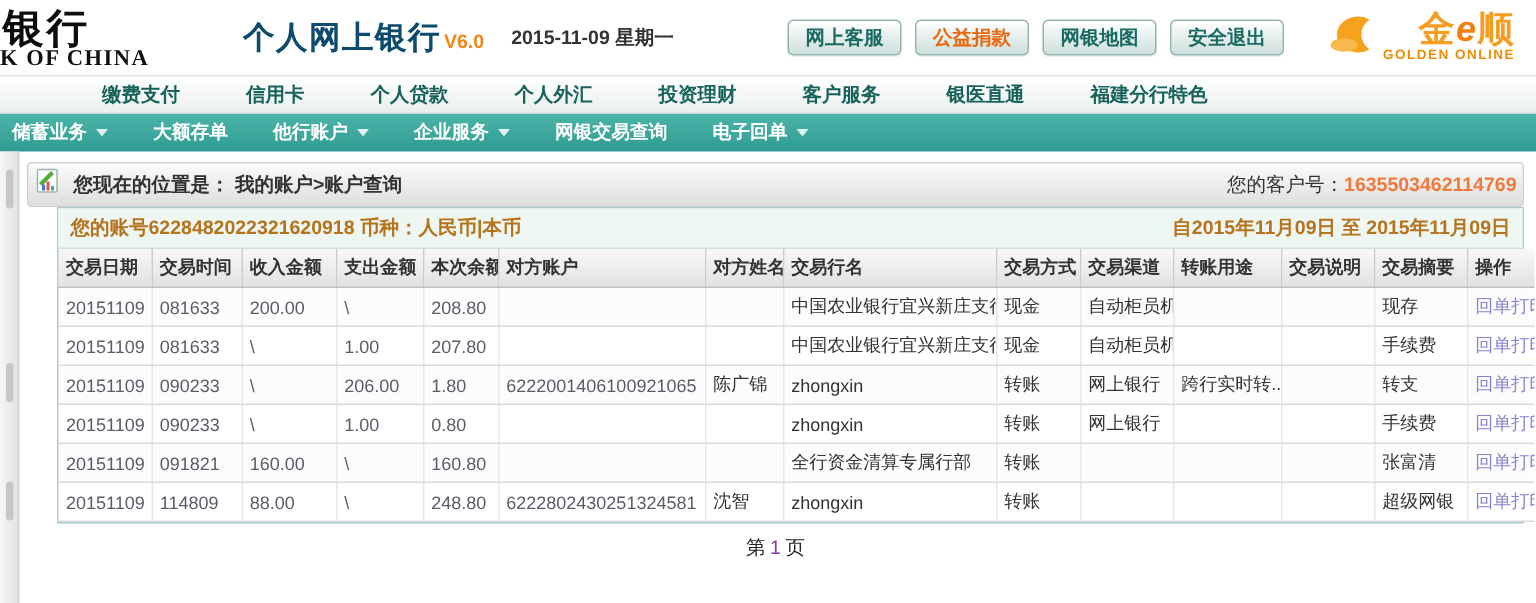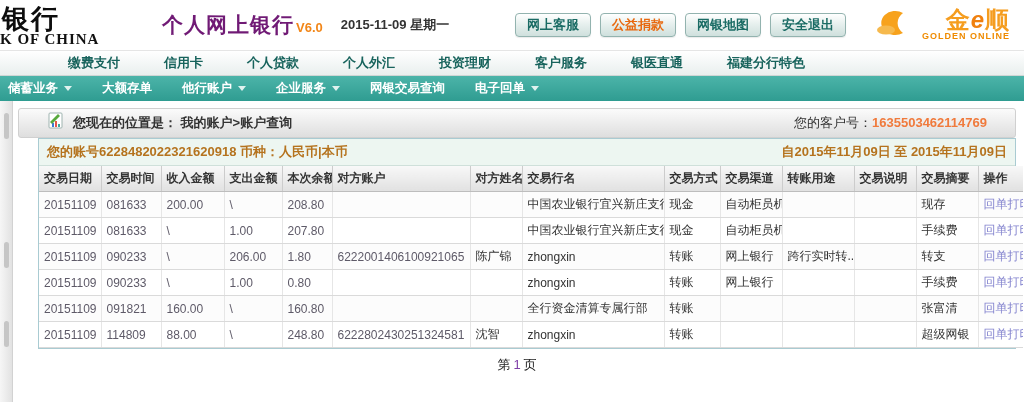--- a/index.html
+++ b/index.html
@@ -6,31 +6,31 @@
   html,body { width:1024px; height:402px; overflow:hidden; }
   body { font-family:"Liberation Sans","DejaVu Sans",sans-serif; background:#fff; position:relative; }
   .page { width:1024px; height:402px; position:relative; background:#fff; overflow:hidden; }
 
   
   .topbar { height:50px; display:flex; align-items:center; background:#fff; padding-right:6px; }
   .banklogo { width:158px; position:relative; height:50px; overflow:hidden; flex:0 0 auto;padding-left:36px; }
   .banklogo .cn { position:absolute; left:2px; top:1px; font-size:27px; font-weight:bold; color:#0d0d0d; letter-spacing:2px; font-family:"Liberation Serif","DejaVu Serif",serif; }
   .banklogo .en { position:absolute; left:0px; top:31px; font-size:15px; font-weight:bold; color:#111; font-family:"Liberation Serif","DejaVu Serif",serif; letter-spacing:1px; white-space:nowrap; }
   .product { display:flex; align-items:baseline; margin-left:4px; white-space:nowrap; }
-  .product .ptitle { color:#701a75; font-size:21px; font-weight:bold; letter-spacing:1px; }
+  .product .ptitle { color:#0c4a6e; font-size:21px; font-weight:bold; letter-spacing:1px; }
   .product .pver { color:#f28618; font-size:13px; font-weight:bold; margin-left:2px; }
   .topdate { margin-left:18px; font-size:13px; font-weight:bold; color:#333; white-space:nowrap; }
   .spacer { flex:1; }
   .quick { display:flex; gap:9px; align-items:center; }
   .hbtn { display:inline-block; padding:2px 11px; font-size:13px; font-weight:bold; color:#1a6b64;
           border:1px solid #93b3af; border-radius:4px; cursor:pointer; white-space:nowrap;
           background:linear-gradient(#ffffff,#e7f0ee 45%,#cfe0dd); box-shadow:0 1px 1px rgba(0,0,0,.08); }
   .hbtn.hl { color:#e8680e; }
   .brand { display:flex; align-items:center; margin-left:26px; margin-right:8px; }
-  .brand .btxt { display:flex; flex-direction:column; align-items:flex-end; margin-left:14px; }
+  .brand .btxt { display:flex; flex-direction:column; align-items:flex-end; margin-left:4px; }
   .brand .bcn { font-size:24px; font-weight:bold; color:#f59d1f; line-height:22px; letter-spacing:1px; }
   .brand .bcn .e { color:#f0800e; font-style:italic; }
   .brand .ben { font-size:9px; font-weight:bold; color:#ef8b00; letter-spacing:1px; }
 
   
   .nav1 { height:26px; display:flex; align-items:center; padding-left:46px;
           background:linear-gradient(#ffffff,#e9efee); border-top:1px solid #e5e5e5; border-bottom:1px solid #cfd6d5; }
   .nav1 .n1 { font-size:13px; font-weight:bold; color:#17635c; padding:0 22px; cursor:pointer; white-space:nowrap; }
   .nav2 { height:25px; display:flex; align-items:center; background:linear-gradient(#4cb4a9,#2f9c91); }
   .nav2 .n2 { font-size:12.5px; font-weight:bold; color:#fff; padding:0 15px; cursor:pointer; white-space:nowrap; display:flex; align-items:center; }
@@ -39,21 +39,21 @@
 
   
   .strip { position:absolute; left:0; top:101px; bottom:0; width:13px;
            background:linear-gradient(to right,#f6f6f6,#e2e2e2); border-right:1px solid #d2d2d2; }
   .strip .handle { position:absolute; left:4px; width:5px; height:26px; background:#c6c6c6; border-radius:3px; }
   .h1{ top:12px; } .h2{ top:47%; } .h3{ bottom:55px; }
 
   
   .content { position:absolute; left:18px; right:8px; top:101px; }
   .crumbbar { margin-top:7px; height:30px; border:1px solid #d0d0d0; border-radius:3px;
-              background:linear-gradient(#fbfbfb,#dedede); display:flex; align-items:center; padding:0 28px; }
+              background:linear-gradient(#fbfbfb,#dedede); display:flex; align-items:center; padding:0 4px; }
   .crumbbar .loc { font-size:13px; font-weight:bold; color:#333; margin-left:8px; }
   .crumbbar .cust { margin-left:auto; font-size:13px; color:#333; }
   .crumbbar .custnum { color:#f07a3c; font-weight:bold; }
 
   .tab { display:inline-block; margin-top:8px; padding:3px 14px 4px; font-size:13px; font-weight:bold; color:#1a5f58;
          background:linear-gradient(#fbfdfd,#e2eeec); border:1px solid #a8cac4; border-bottom:none;
          border-radius:4px 4px 0 0; position:relative; top:1px; }
 
   .panel { border:1px solid #a9cbd2; background:#fff;margin-left:20px; }
   .acctrow { display:flex; justify-content:space-between; align-items:center; background:#edf6f1;

